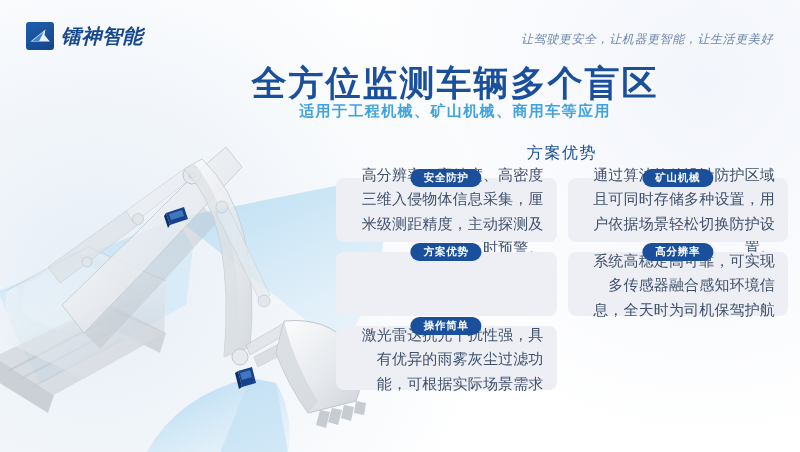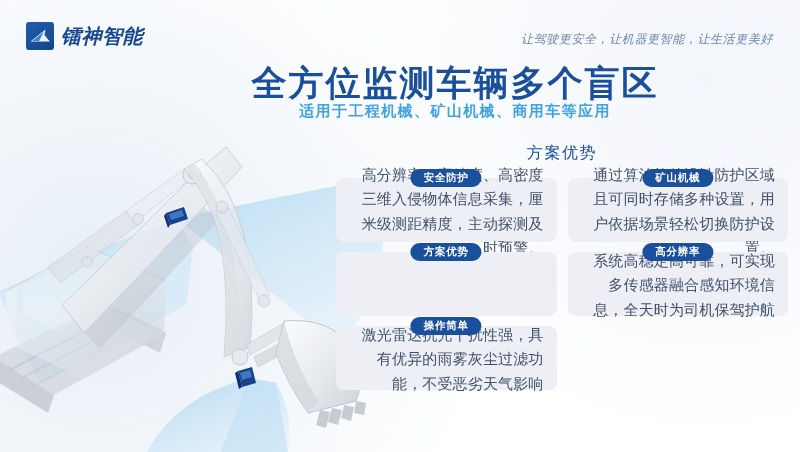--- a/index.html
+++ b/index.html
@@ -330,19 +330,19 @@
       </div>
 
 
       <div class="card">
         <div class="card-badge">高分辨率</div>
         <div class="card-text">系统高稳定高可靠，可实现多传感器融合感知环境信息，全天时为司机保驾护航</div>
       </div>
 
       <div class="card">
         <div class="card-badge">操作简单</div>
-        <div class="card-text">激光雷达抗光干扰性强，具有优异的雨雾灰尘过滤功能，不受恶劣天气影响</div>
+        <div class="card-text">激光雷达抗光干扰性强，具有优异的雨雾灰尘过滤功能，可根据实际场景需求</div>
       </div>
 
     </div>
   </div>
 
 </div>
 
 </body></html>

